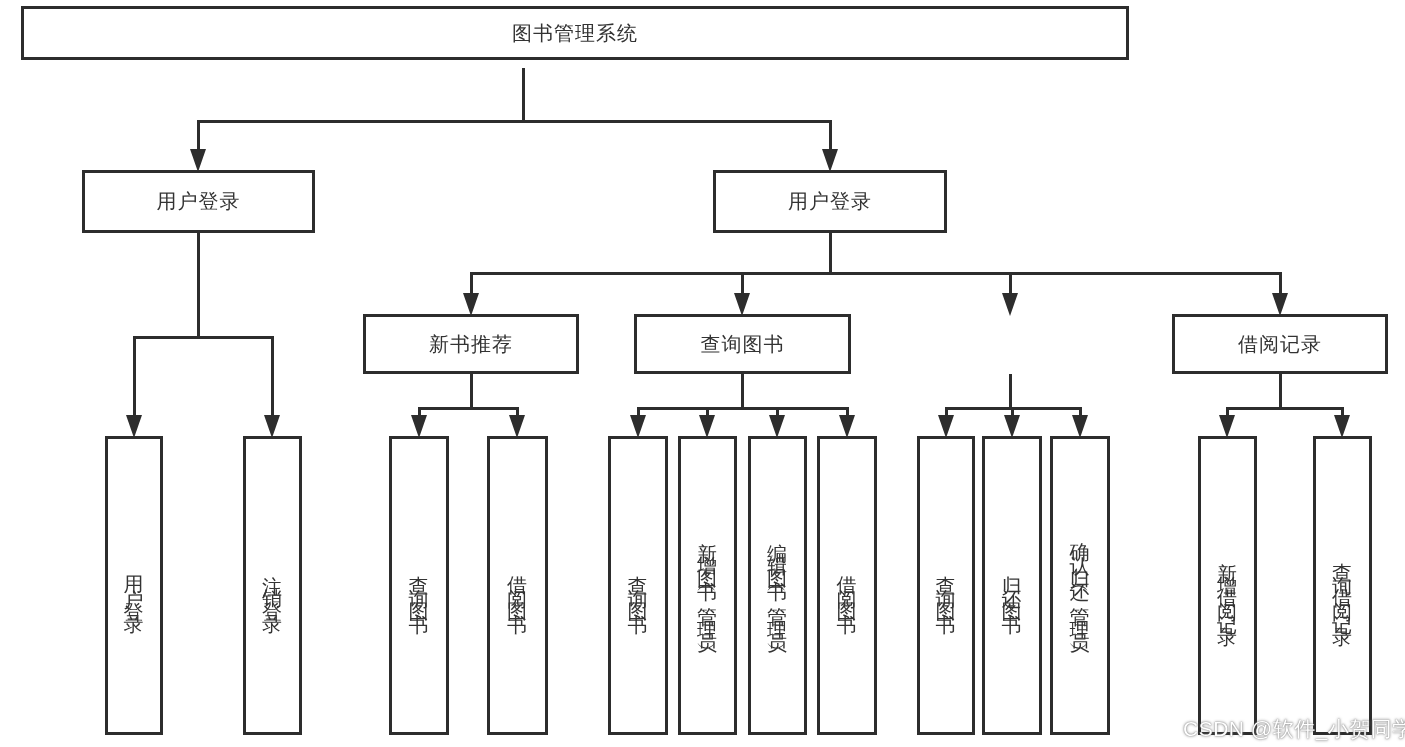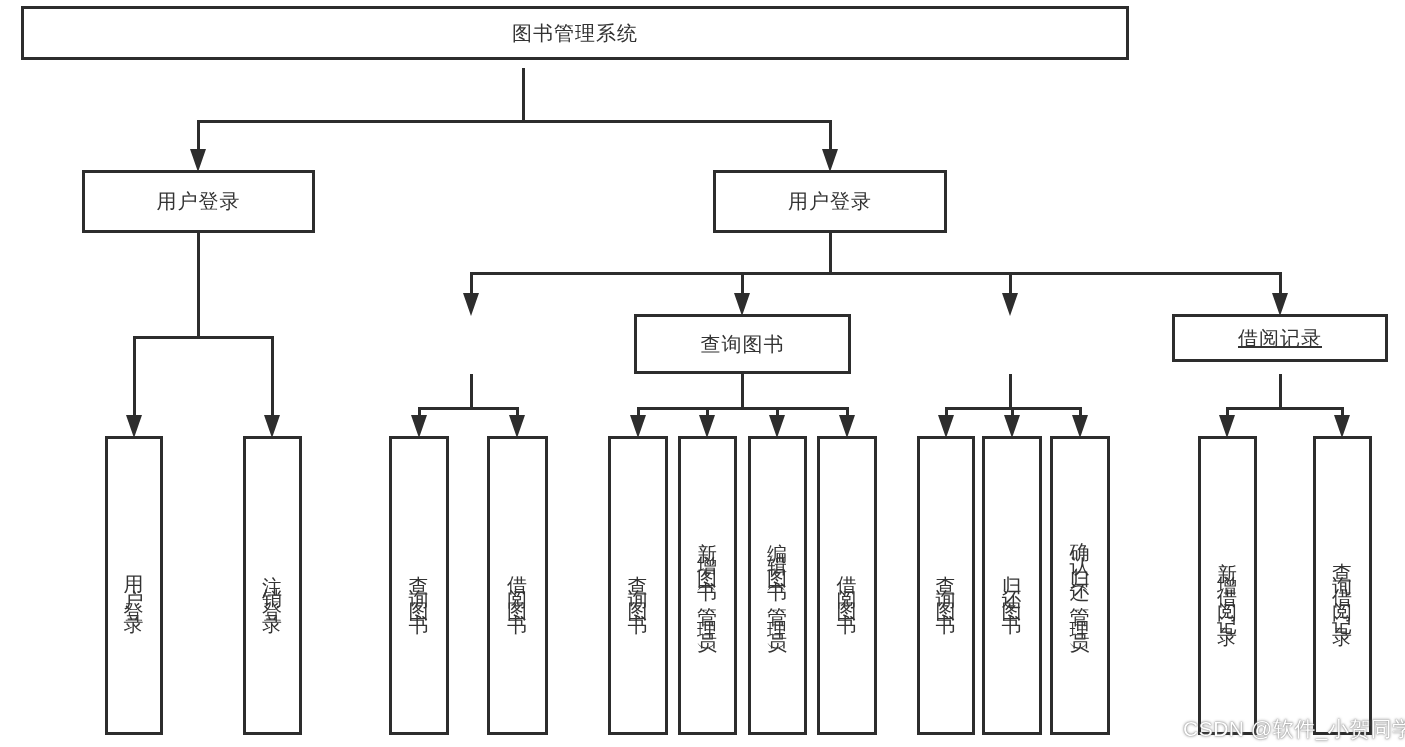--- a/index.html
+++ b/index.html
@@ -37,24 +37,27 @@
     <span class="label">图书管理系统</span>
   </div>
 
   <div class="box" style="left:82px;top:170px;width:233px;height:63px;">
     <span class="label">用户登录</span>
   </div>
   <div class="box" style="left:713px;top:170px;width:234px;height:63px;">
     <span class="label">用户登录</span>
   </div>
 
+  <div class="box" style="left:363px;top:314px;width:216px;height:60px;">
+    <span class="label">新书推荐</span>
+  </div>
   <div class="box" style="left:634px;top:314px;width:217px;height:60px;">
     <span class="label">查询图书</span>
   </div>
-  <div class="box" style="left:1172px;top:314px;width:216px;height:48px;text-decoration:underline;">
+  <div class="box" style="left:1172px;top:314px;width:216px;height:60px;">
     <span class="label">借阅记录</span>
   </div>
 
   <div class="box vbox" style="left:105px;top:436px;width:58px;height:299px;">
     <span class="label">用户登录</span>
   </div>
   <div class="box vbox" style="left:243px;top:436px;width:59px;height:299px;">
     <span class="label">注销登录</span>
   </div>
 

